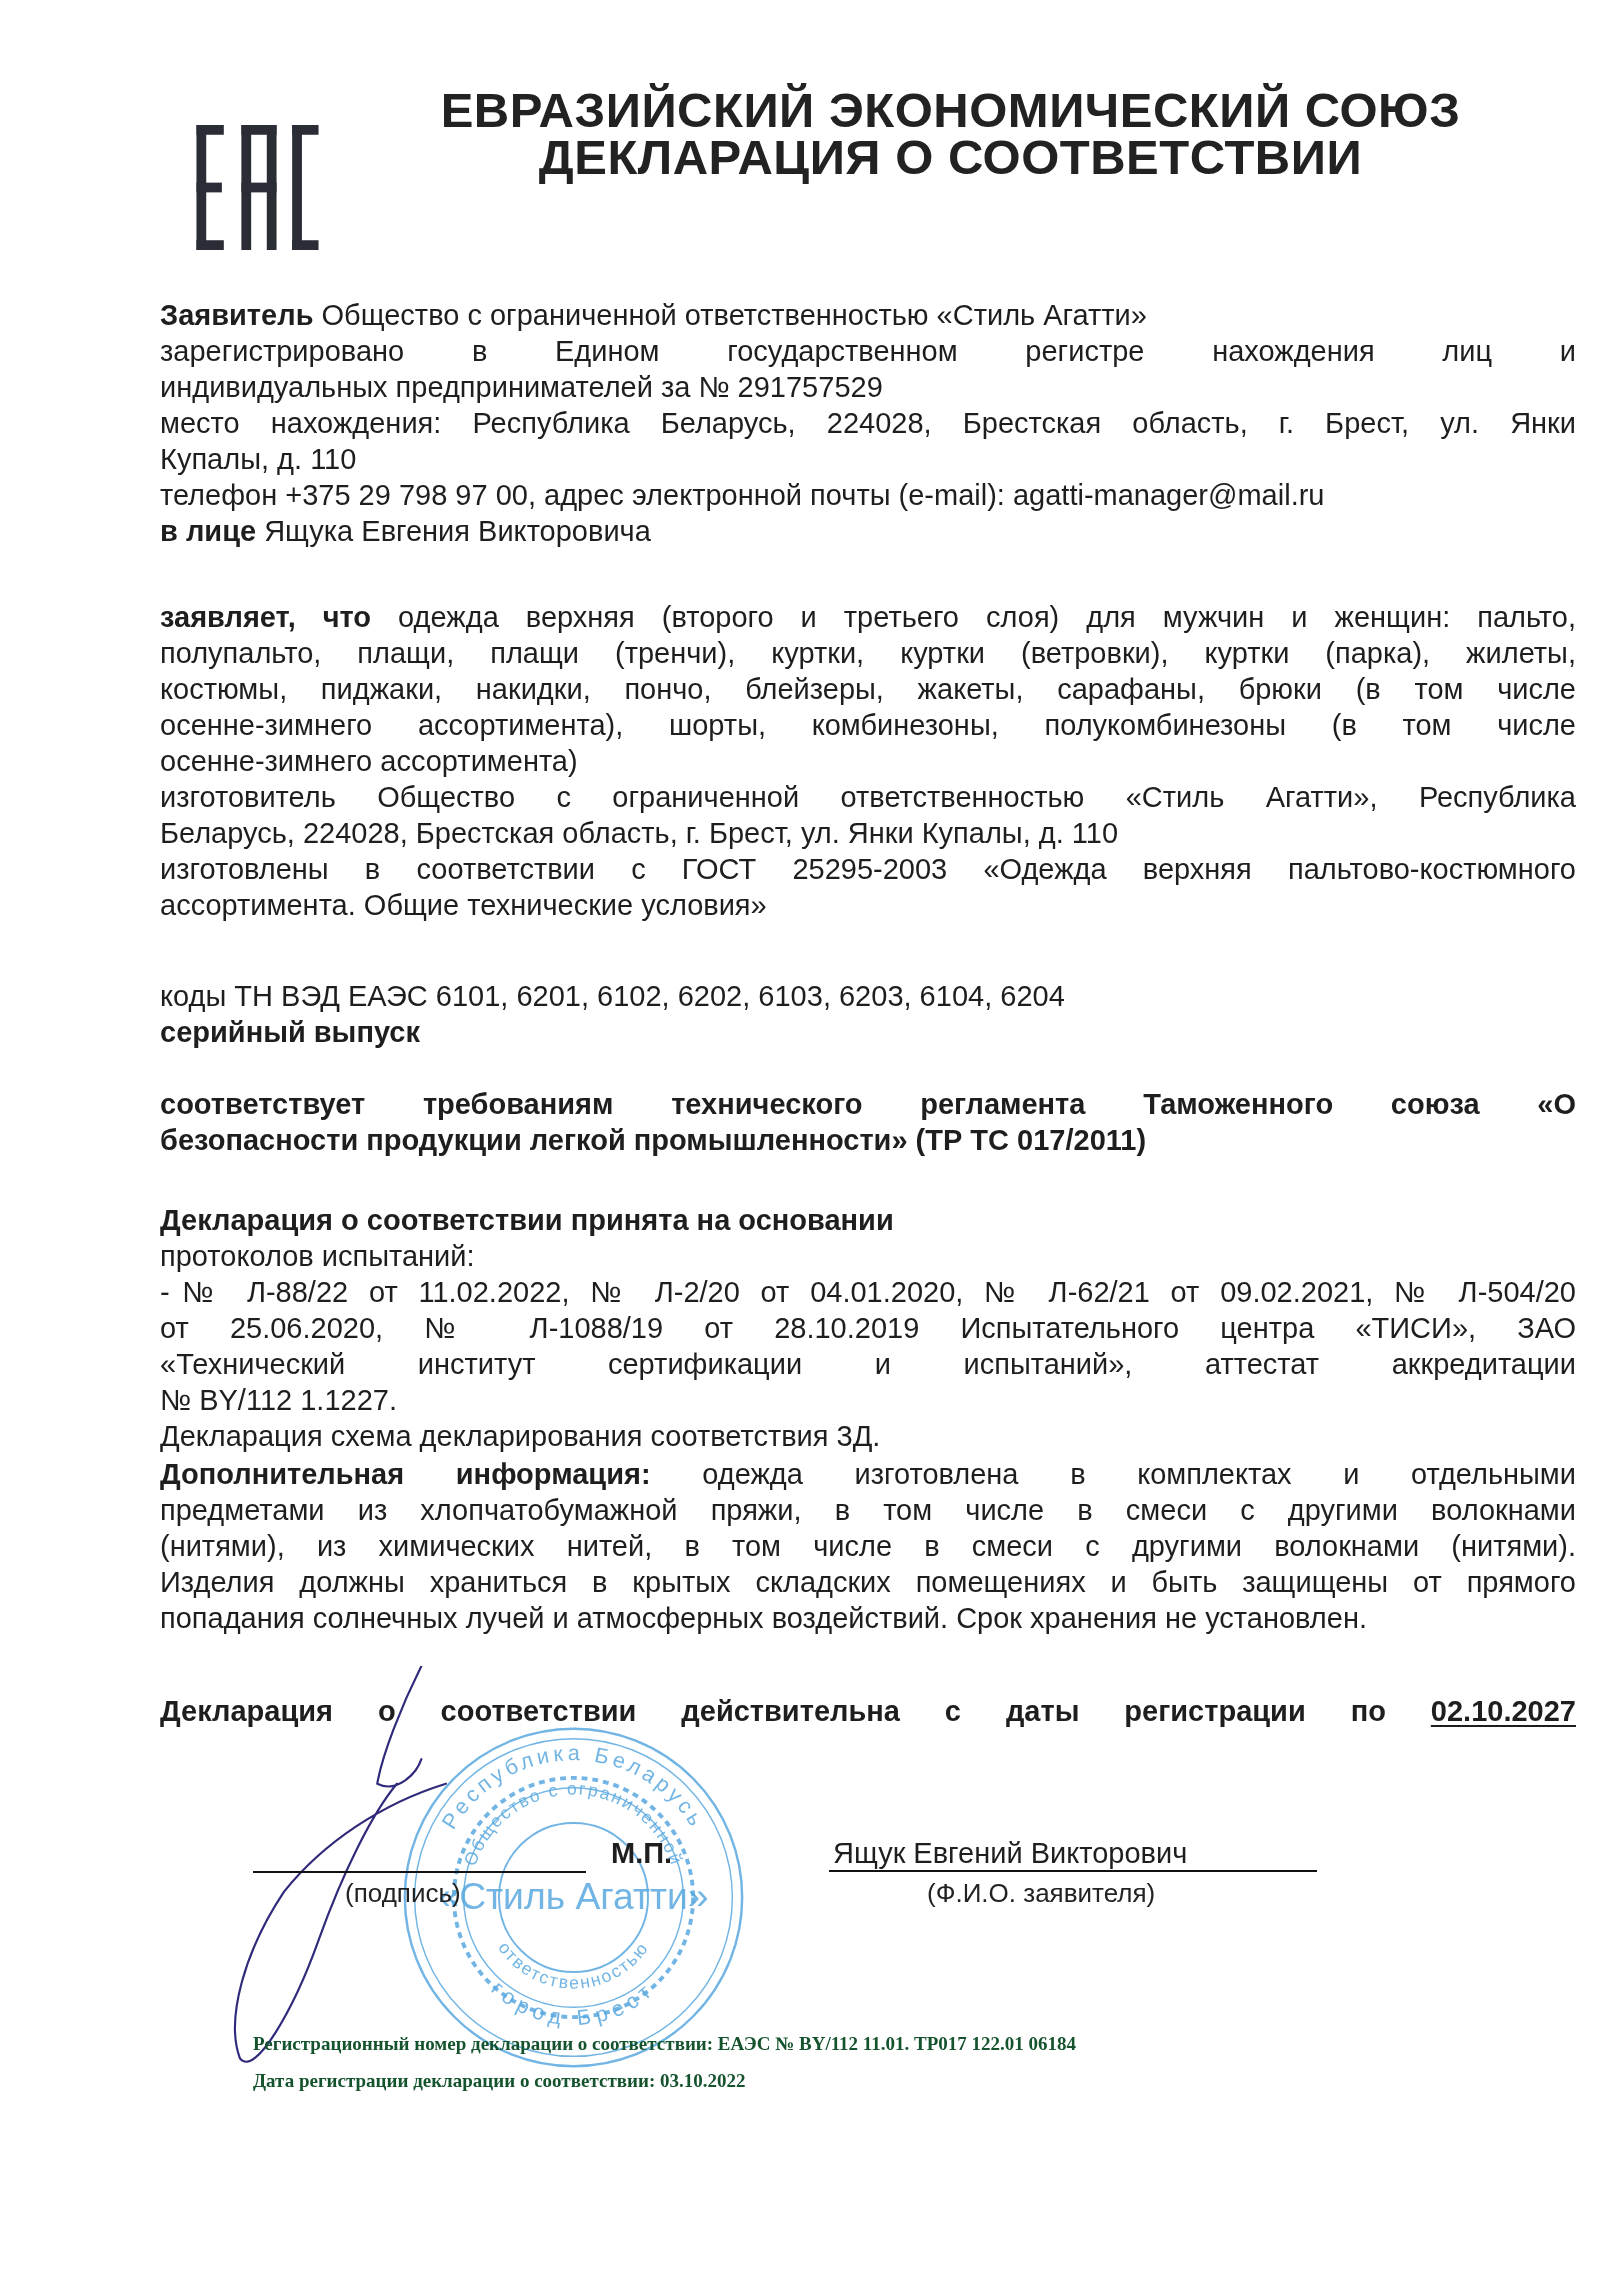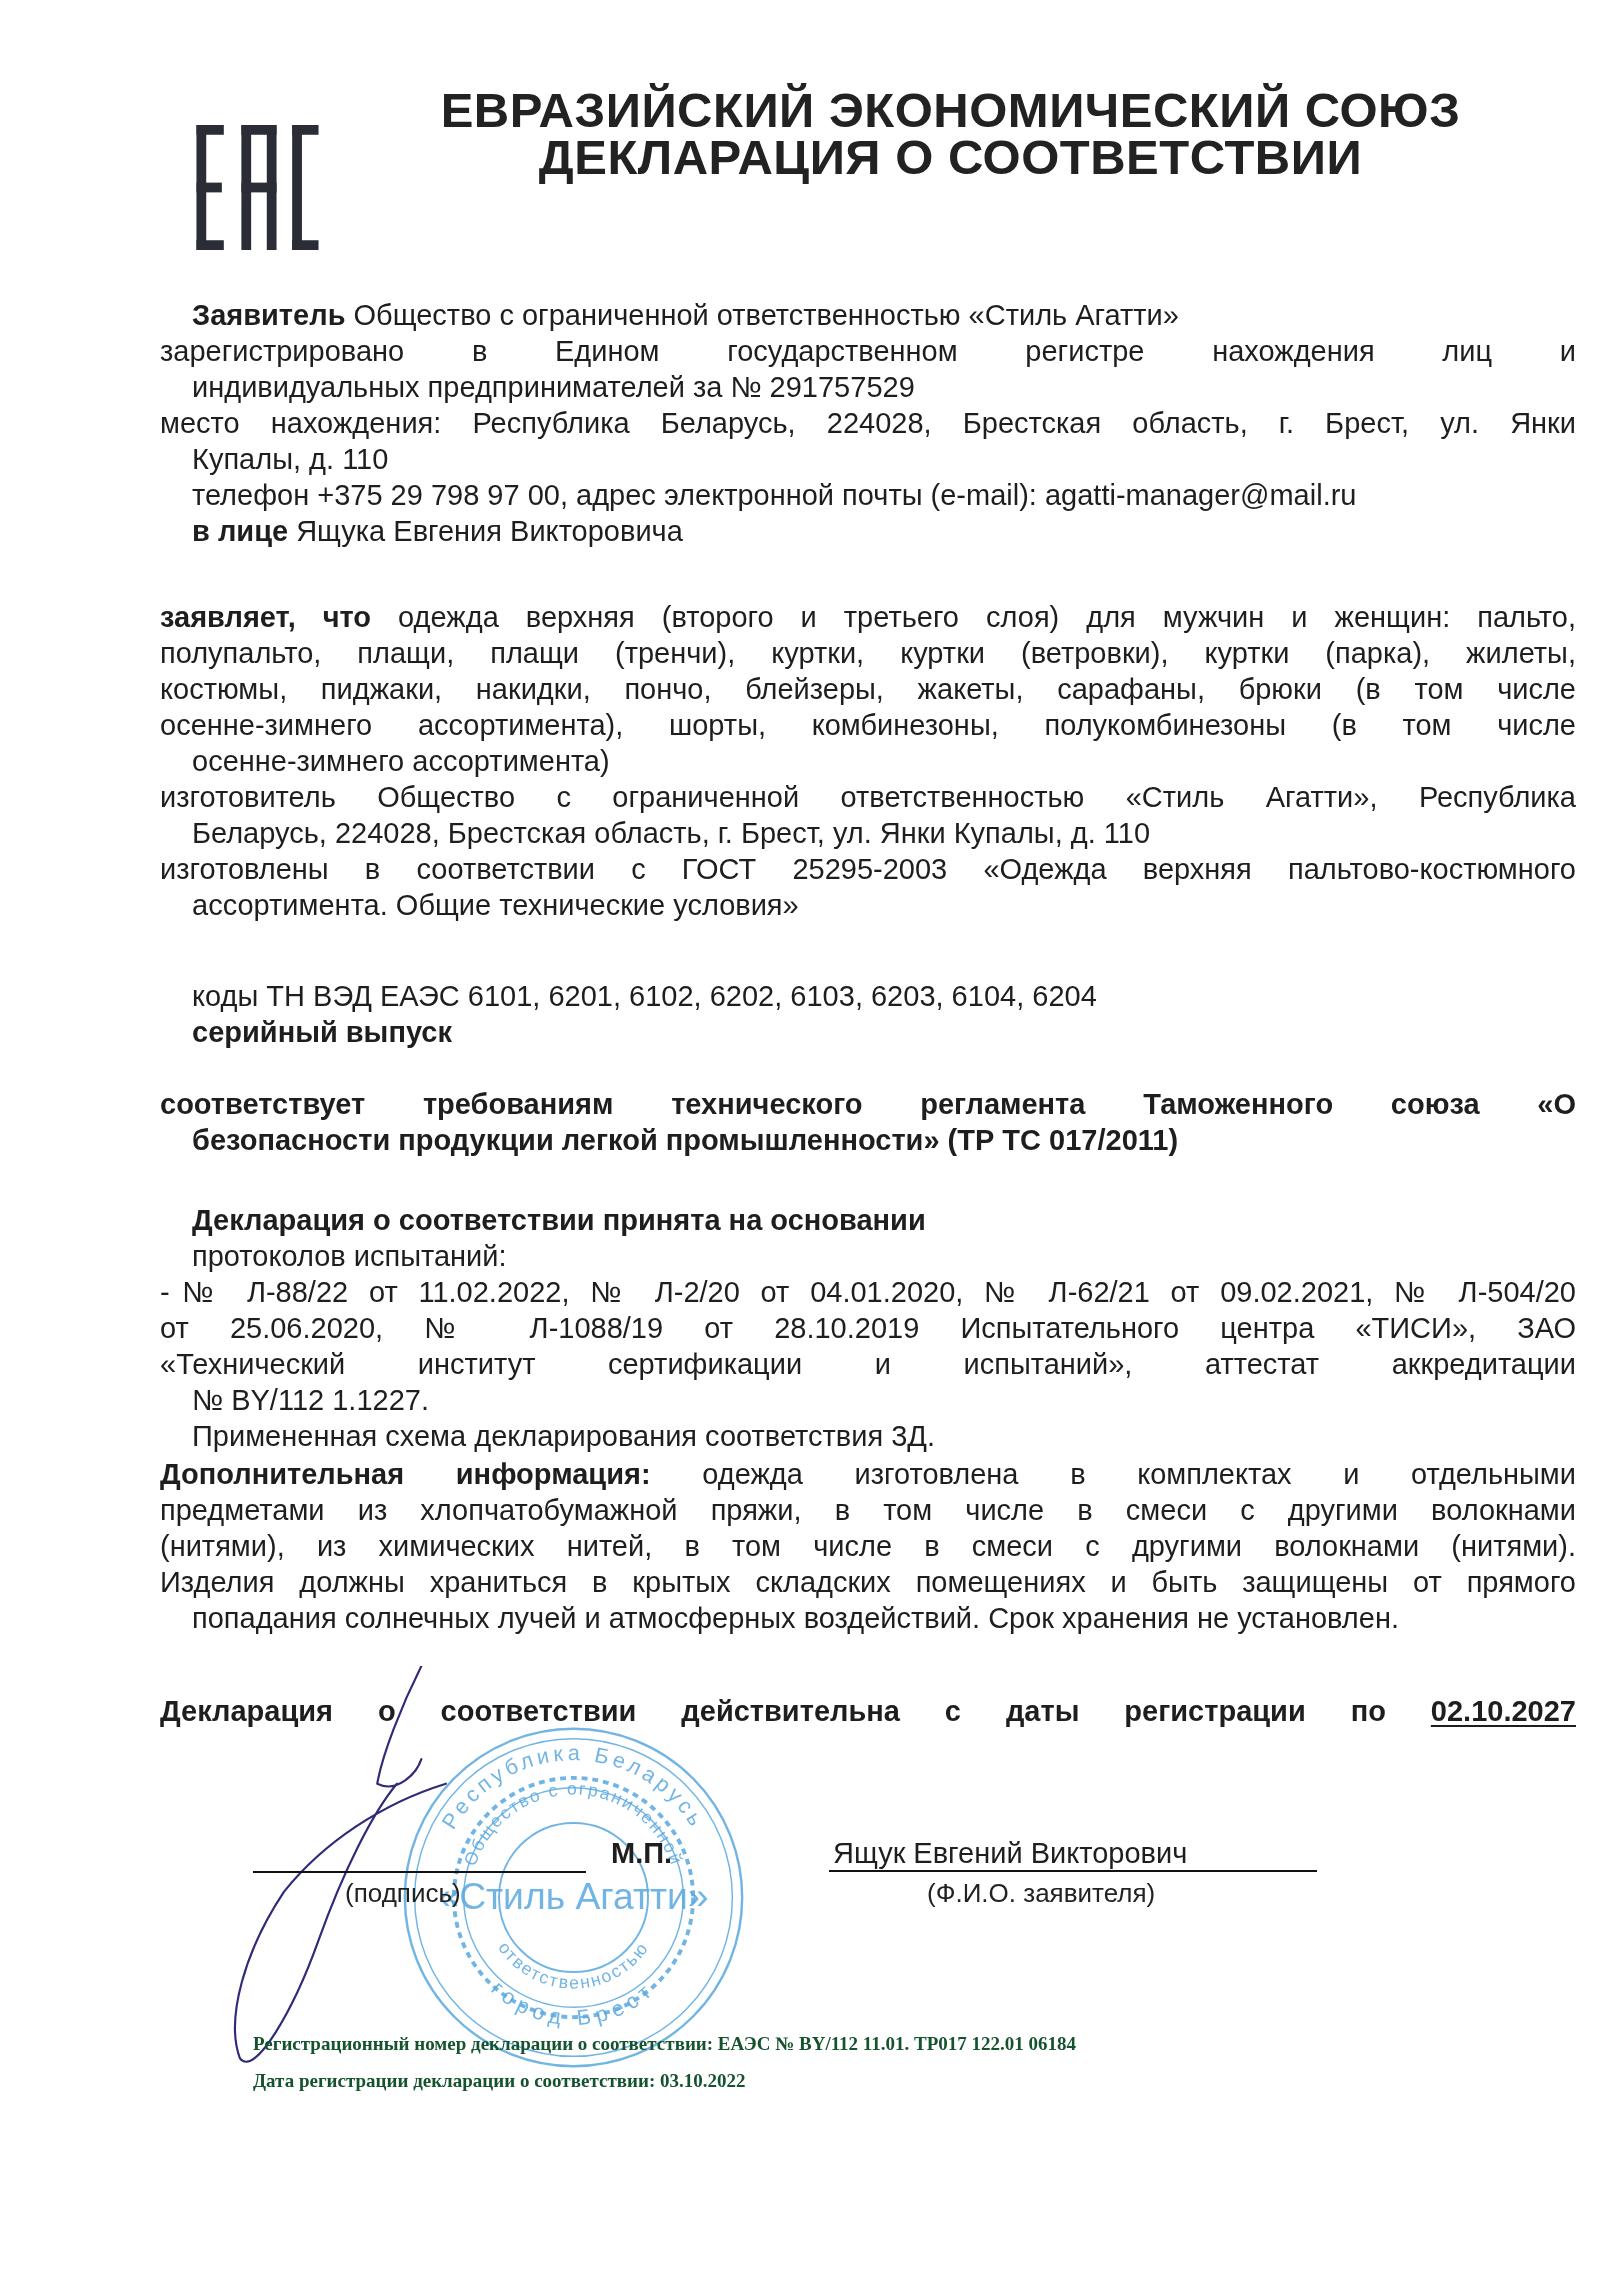--- a/index.html
+++ b/index.html
@@ -7,21 +7,21 @@
          font-family: "Liberation Sans", "DejaVu Sans", sans-serif; color: #1a1a1a; }
   .abs { position: absolute; }
   .eac-logo { left: 196px; top: 125px; width: 123px; height: 125px; }
   .title { left: 431px; width: 1039px; text-align: center; font-weight: bold;
            font-size: 49px; letter-spacing: 0.5px; color: #222; }
   .title1 { top: 82px; }
   .title2 { top: 129px; }
   .body-text { font-size: 29px; line-height: 36px; color: #1e1e1e; }
   .p { position: absolute; left: 160px; width: 1416px; }
   .b { font-weight: bold; }
-  .line { display: block; white-space: nowrap; margin-left: 32px; }
+  .line { display: block; white-space: nowrap; }
   .jl { display: block; text-align: justify; text-align-last: justify; }
   .u { text-decoration: underline; text-decoration-thickness: 2px; text-underline-offset: 3.9px; }
   .sig-line { position: absolute; height: 2px; background: #111; }
   .small { font-size: 26px; color: #222; }
   .footer { font-family: "Liberation Serif", "DejaVu Serif", serif; font-weight: bold;
             font-size: 19px; color: #14532d; }
   .stamp { left: 397px; top: 1721px; width: 353px; height: 353px; }
 </style>
 </head>
 <body>
@@ -79,21 +79,21 @@
   <span class="line">безопасности продукции легкой промышленности» (ТР ТС 017/2011)</span>
 </div>
 
 <div class="p body-text" style="top:1202px;">
   <span class="line b">Декларация о соответствии принята на основании</span>
   <span class="line">протоколов испытаний:</span>
   <span class="jl">-№ Л-88/22 от 11.02.2022, № Л-2/20 от 04.01.2020, № Л-62/21 от 09.02.2021, № Л-504/20</span>
   <span class="jl">от 25.06.2020, № Л-1088/19 от 28.10.2019 Испытательного центра «ТИСИ», ЗАО</span>
   <span class="jl">«Технический институт сертификации и испытаний», аттестат аккредитации</span>
   <span class="line">№ BY/112 1.1227.</span>
-  <span class="line">Примененная схема декларирования соответствия 3Д.</span>
+  <span class="line">Декларация схема декларирования соответствия 3Д.</span>
 </div>
 
 <div class="p body-text" style="top:1456px;">
   <span class="jl"><span class="b">Дополнительная информация:</span><span> одежда изготовлена в комплектах и отдельными</span></span>
   <span class="jl">предметами из хлопчатобумажной пряжи, в том числе в смеси с другими волокнами</span>
   <span class="jl">(нитями), из химических нитей, в том числе в смеси с другими волокнами (нитями).</span>
   <span class="jl">Изделия должны храниться в крытых складских помещениях и быть защищены от прямого</span>
   <span class="line">попадания солнечных лучей и атмосферных воздействий. Срок хранения не установлен.</span>
 </div>
 

